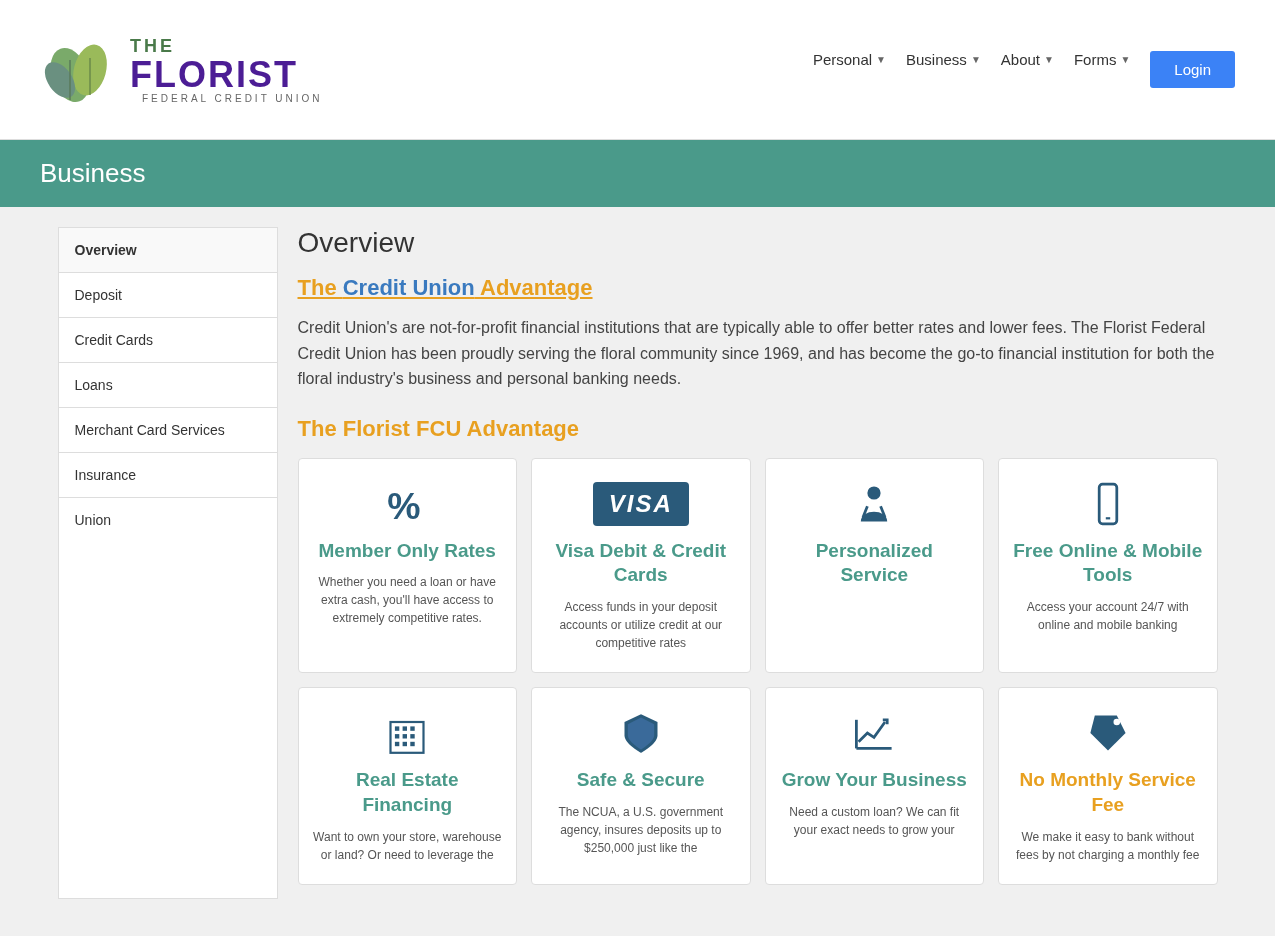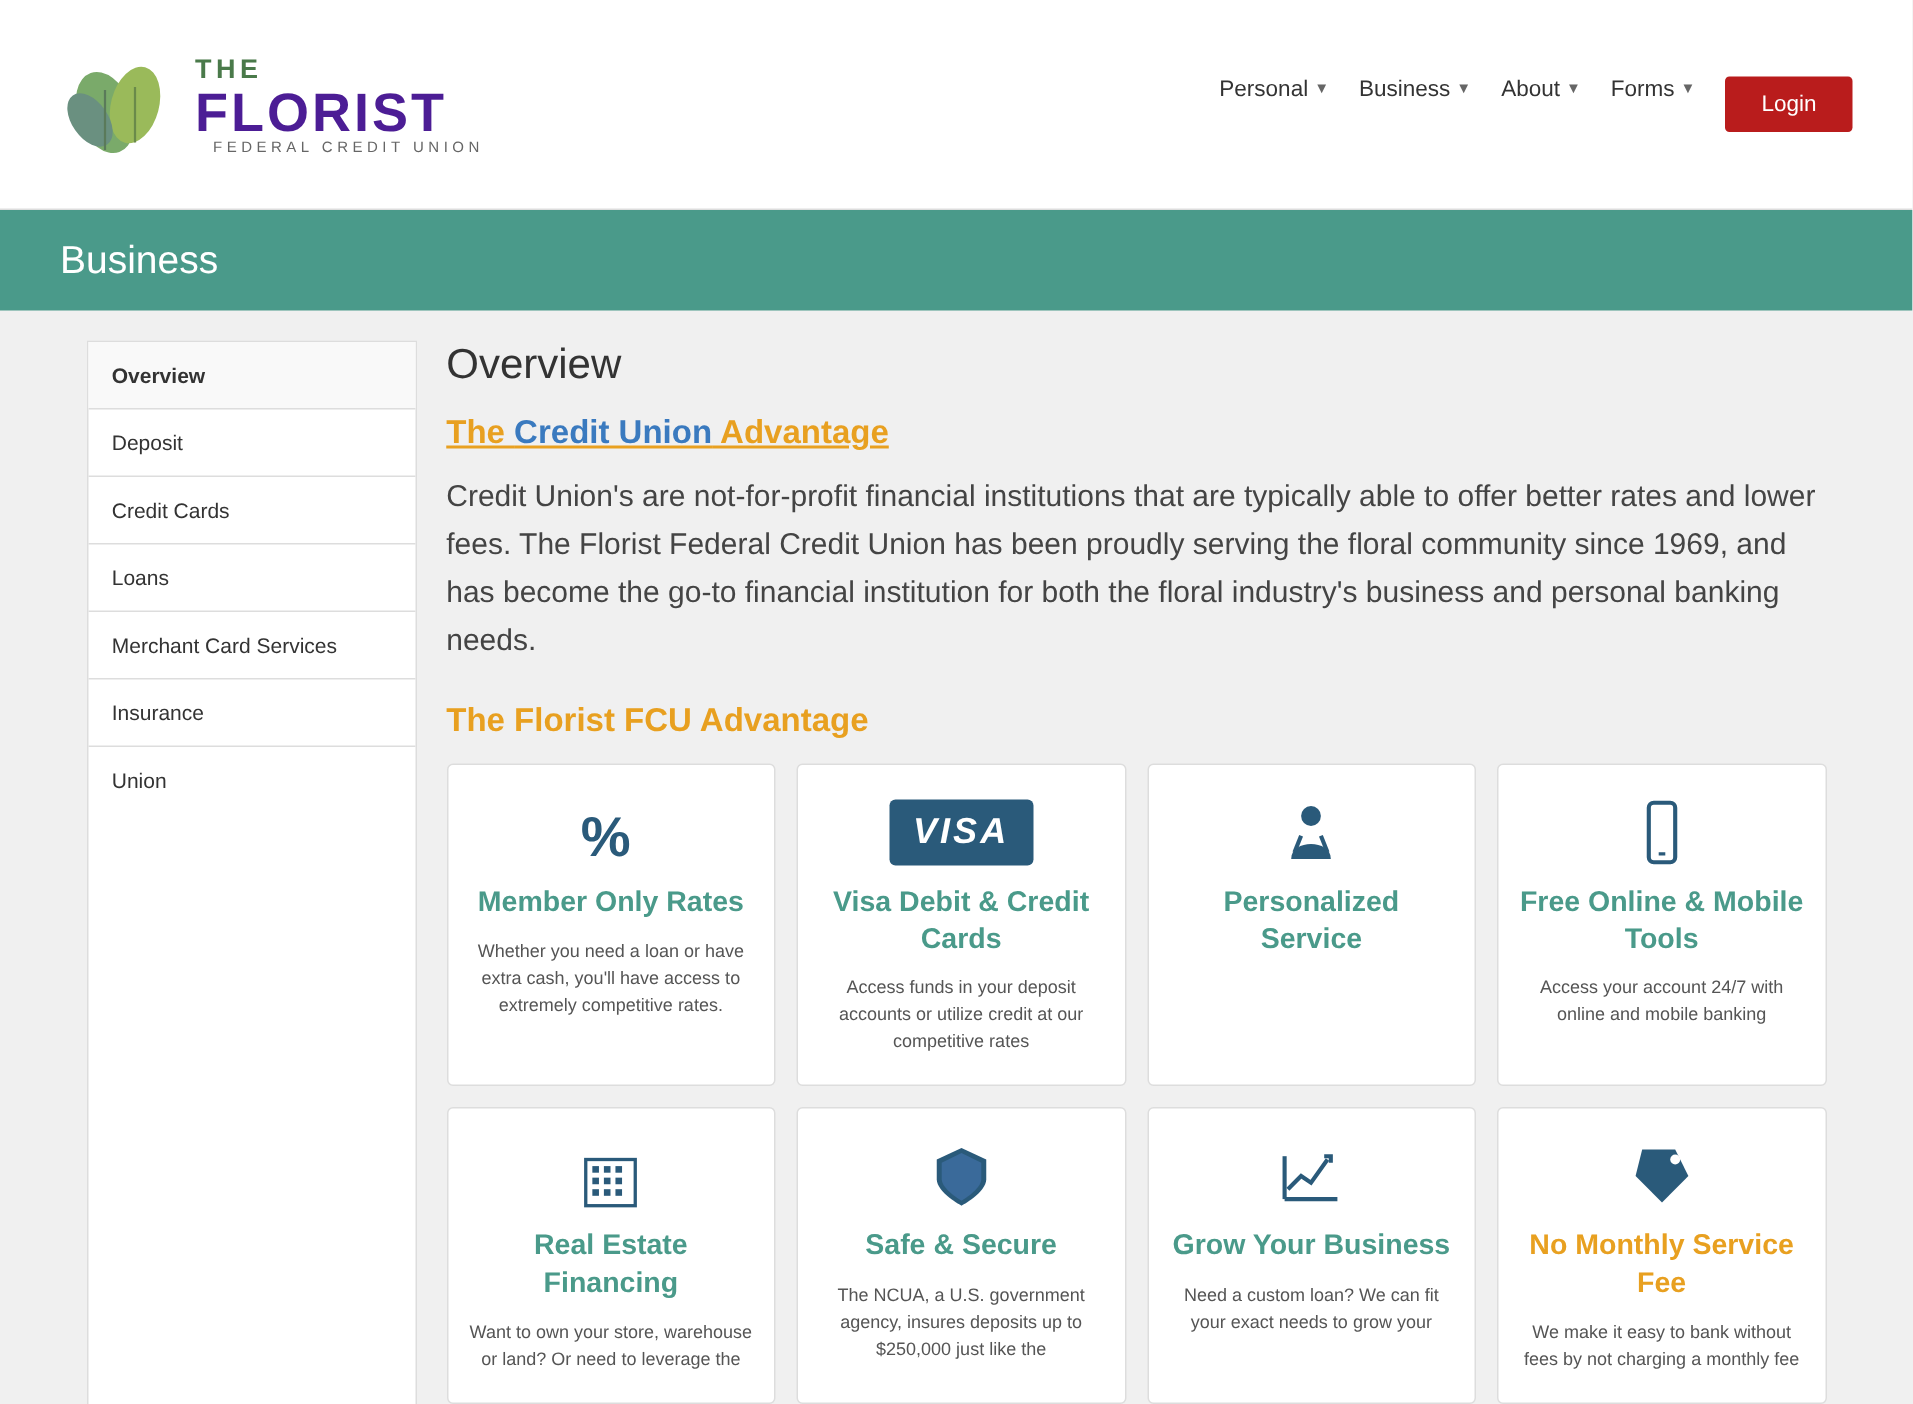--- a/index.html
+++ b/index.html
@@ -59,21 +59,21 @@
       display: flex;
       align-items: center;
       gap: 4px;
       text-decoration: none;
     }
     .nav-arrow {
       font-size: 10px;
       color: #666;
     }
     .login-btn {
-      background: #b91c1c;
+      background: #3b82f6;
       color: #fff;
       border: none;
       padding: 10px 24px;
       font-size: 15px;
       cursor: pointer;
       border-radius: 3px;
     }
 
     
     .page-banner {
@@ -122,21 +122,21 @@
       margin-bottom: 16px;
     }
     .credit-union-title {
       font-size: 22px;
       color: #e8a020;
       margin-bottom: 14px;
       text-decoration: underline;
     }
     .credit-union-title span.blue { color: #3a7abf; }
     .overview-text {
-      font-size: 20px;
+      font-size: 16px;
       color: #444;
       line-height: 1.6;
       margin-bottom: 24px;
     }
     .fcu-advantage-title {
       font-size: 22px;
       color: #e8a020;
       margin-bottom: 16px;
     }
 

